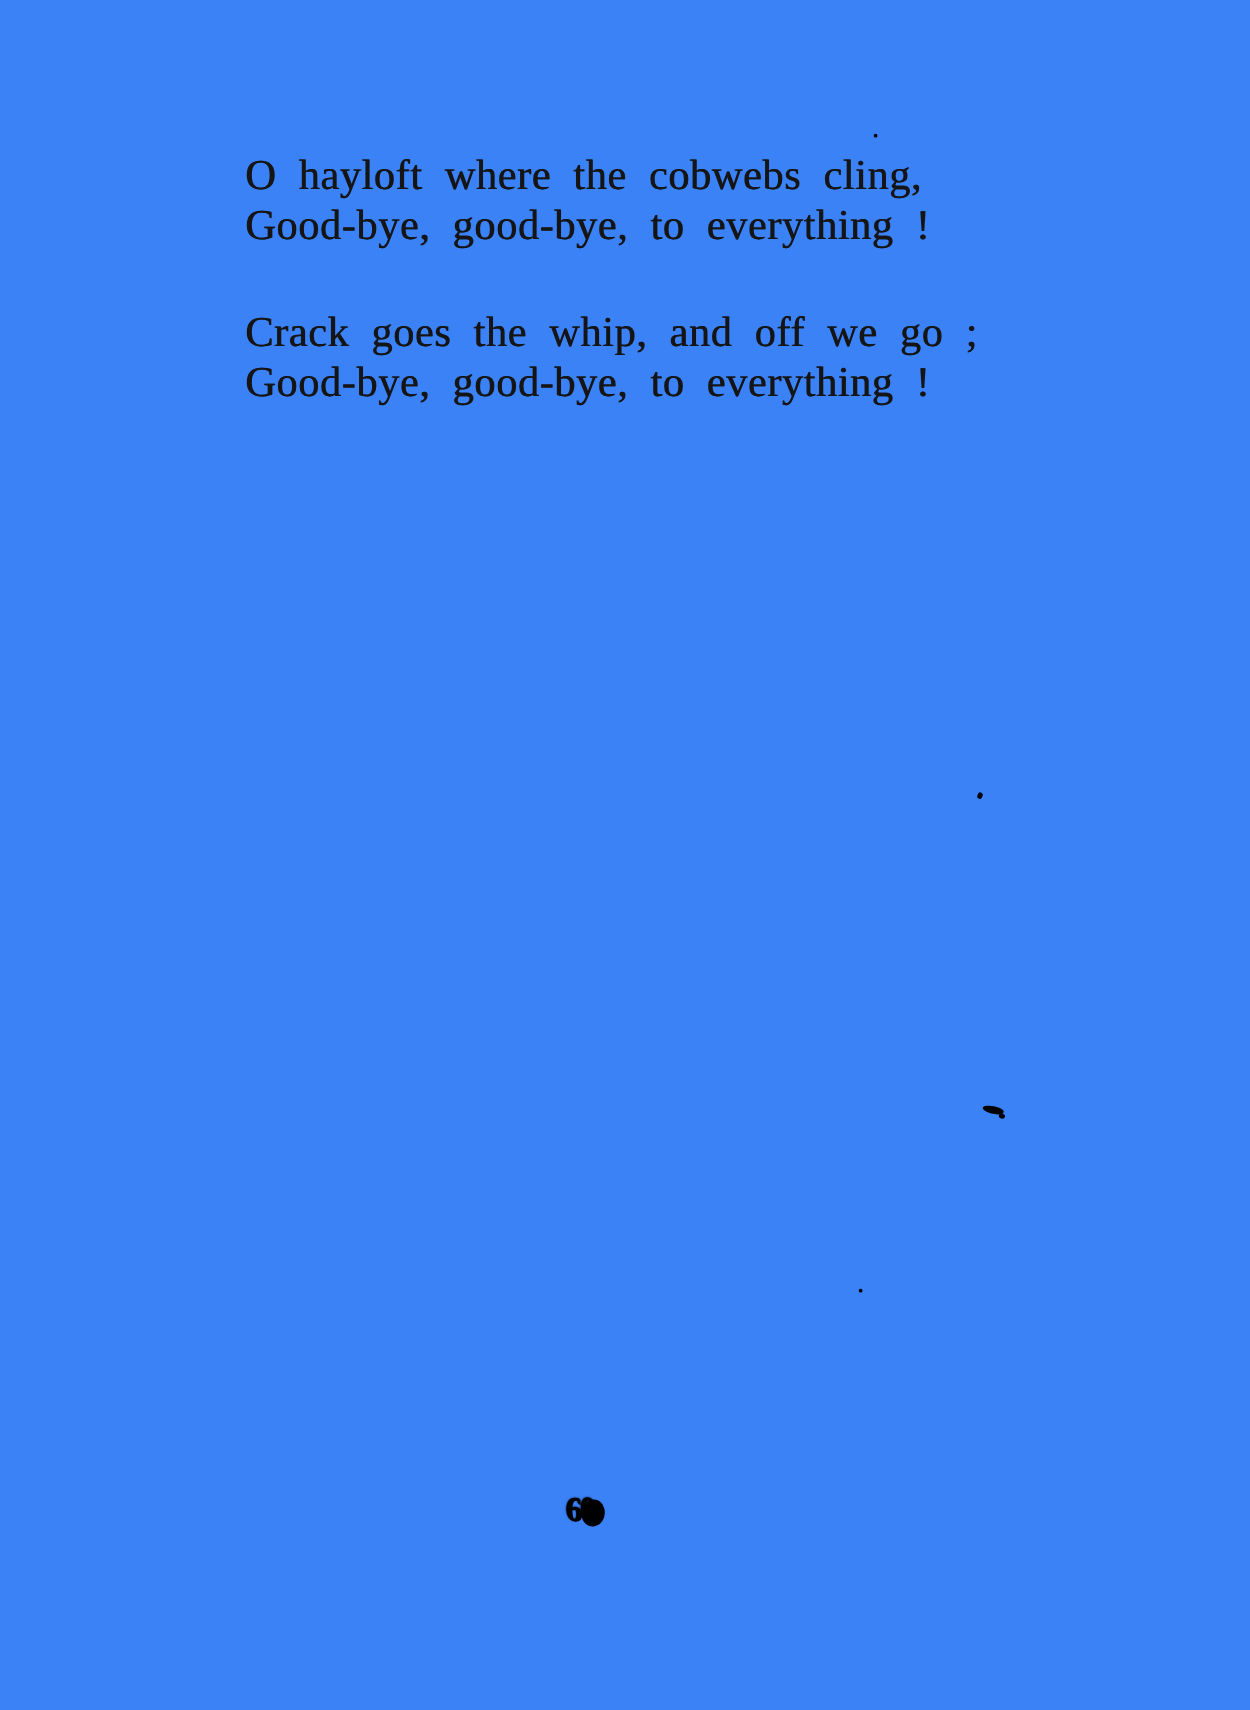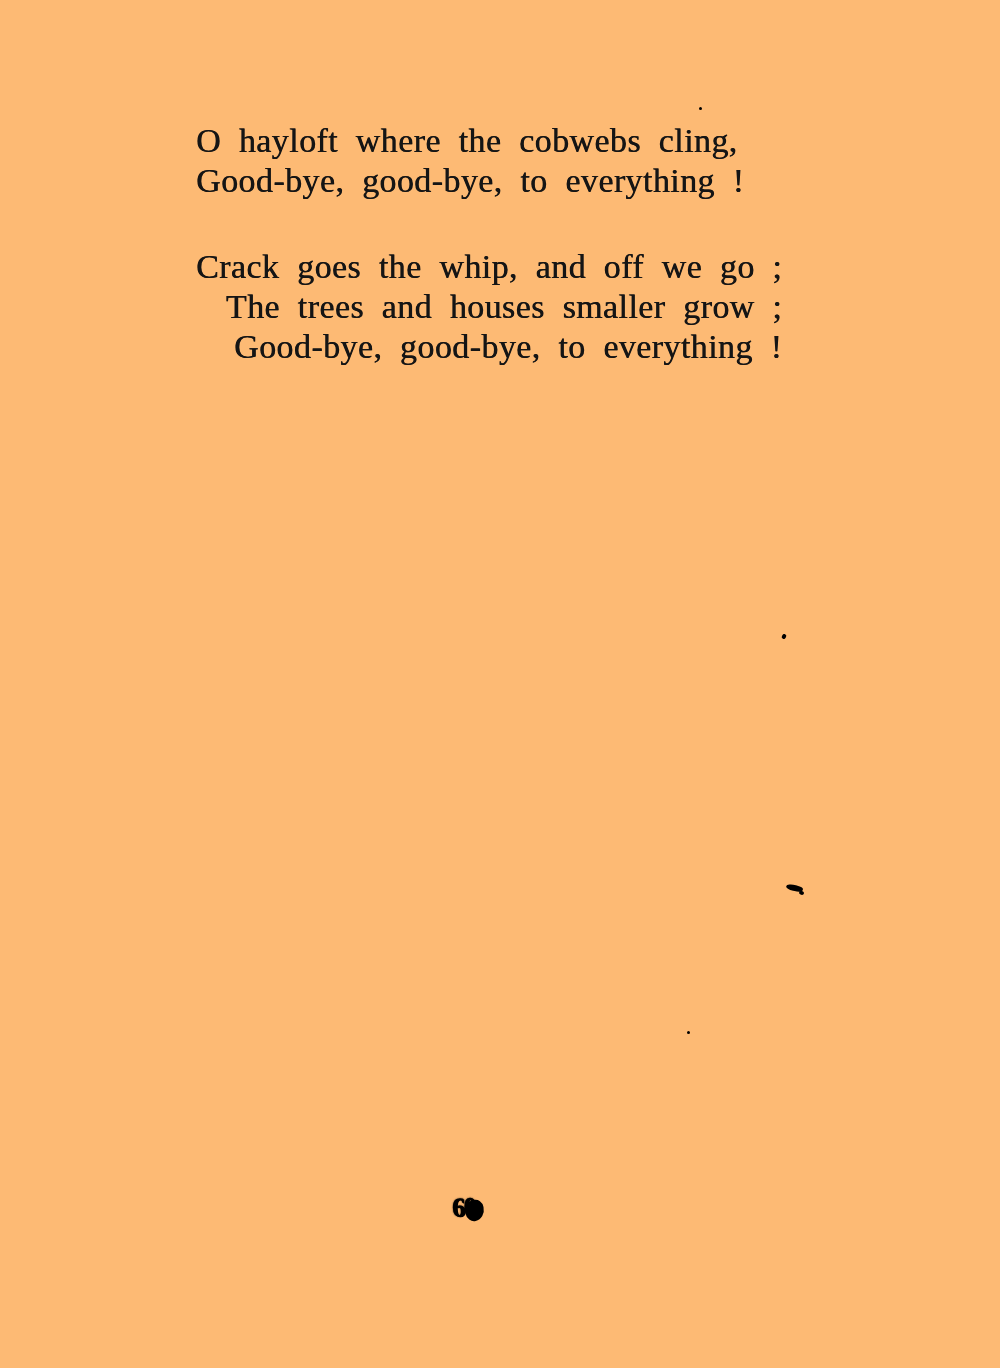--- a/index.html
+++ b/index.html
@@ -4,42 +4,41 @@
 <style>
   html, body {
     margin: 0;
     padding: 0;
     background: #ffffff;
   }
   .page {
     position: relative;
     width: 1000px;
     height: 1368px;
-    background: #fdba74;
+    background: #3b82f6;
     overflow: hidden;
     font-family: "Liberation Serif", serif;
   }
   .poem {
     position: absolute;
     left: 196px;
     top: 121px;
     color: #151515;
     font-size: 34px;
     line-height: 40px;
     word-spacing: 0.26em;
     letter-spacing: 0.012em;
   }
   .poem .line {
     white-space: nowrap;
     
     text-shadow: 0.5px 0 0 currentColor;
   }
   .stanza + .stanza {
     margin-top: 46px;
-    text-align: right;
   }
   .page-number {
     position: absolute;
     left: 452px;
     top: 1192px;
     font-size: 27px;
     font-weight: bold;
     color: #000;
     letter-spacing: -2px;
     text-shadow: 0 0 1.5px #000, 1px 1px 0.5px #000;
@@ -81,21 +80,20 @@
 
 <div class="page">
 
   <div class="poem">
     <div class="stanza">
       <div class="line">O hayloft where the cobwebs cling,</div>
       <div class="line">Good-bye, good-bye, to everything !</div>
     </div>
     <div class="stanza">
       <div class="line">Crack goes the whip, and off we go ;</div>
-      <div class="line">The trees and houses smaller grow ;</div>
       <div class="line">Good-bye, good-bye, to everything !</div>
     </div>
   </div>
 
   <div class="page-number">60</div>
   <div class="ink-blot"></div>
 
   <div class="speck speck-top"></div>
   <div class="speck speck-mid"></div>
   <div class="smudge-right speck"></div>

